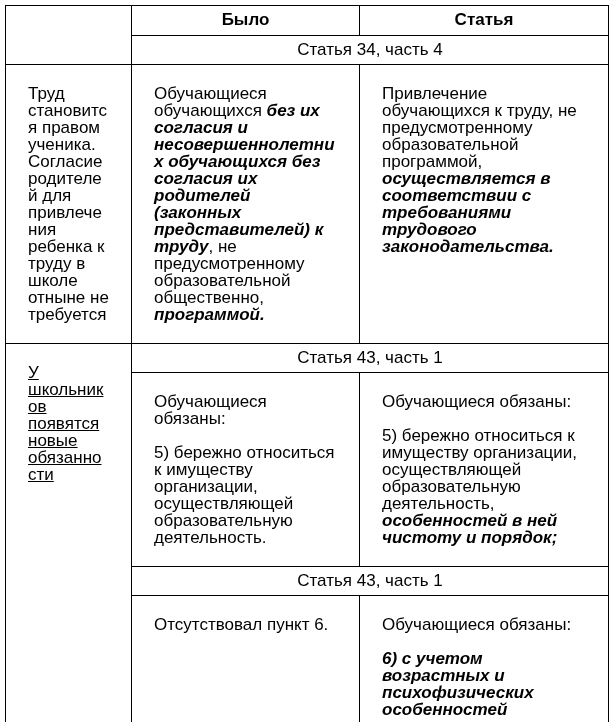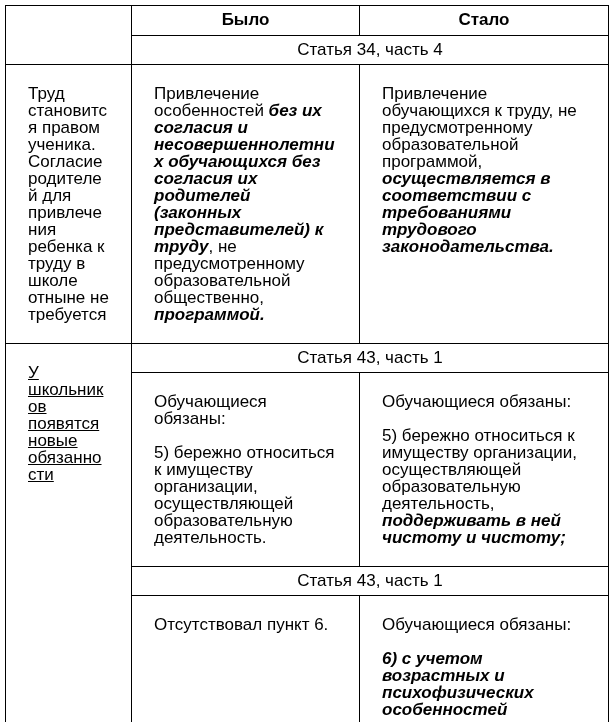--- a/index.html
+++ b/index.html
@@ -73,54 +73,54 @@
     <colgroup>
       <col class="c1">
         <col class="c2">
         <col class="c3">
     </colgroup>
 
     <tbody>
         <tr class="r-header">
       <td rowspan="2"></td>
       <td class="hdr">Было</td>
-      <td class="hdr">Стало</td>
+      <td class="hdr">Статья</td>
     </tr>
 
     <tr class="r-title">
       <td class="title-cell" colspan="2">Статья 34, часть 4</td>
     </tr>
 
     <tr class="r-c1">
       <td class="label-cell">
         <p>Труд становится правом ученика. Согласие родителей для привлечения ребенка к труду в школе отныне не требуется</p>
       </td>
       <td>
-        <p><span>Привлечение особенностей </span><span class="bi">без их согласия и несовершеннолетних обучающихся без согласия их родителей (законных представителей) к труду</span><span>, не предусмотренному образовательной общественно, </span><span class="bi">программой.</span></p>
+        <p><span>Обучающиеся обучающихся </span><span class="bi">без их согласия и несовершеннолетних обучающихся без согласия их родителей (законных представителей) к труду</span><span>, не предусмотренному образовательной общественно, </span><span class="bi">программой.</span></p>
       </td>
       <td>
         <p><span>Привлечение обучающихся к труду, не предусмотренному образовательной программой, </span><span class="bi">осуществляется в соответствии с требованиями трудового законодательства.</span></p>
       </td>
     </tr>
 
     <tr class="r-title">
       <td class="label-duties" rowspan="4">
         <p>У школьников появятся новые обязанности</p>
       </td>
       <td class="title-cell" colspan="2">Статья 43, часть 1</td>
     </tr>
 
     <tr class="r-c2">
       <td>
         <p>Обучающиеся обязаны:</p>
         <p>5) бережно относиться к имуществу организации, осуществляющей образовательную деятельность.</p>
       </td>
       <td>
         <p>Обучающиеся обязаны:</p>
-        <p><span>5) бережно относиться к имуществу организации, осуществляющей образовательную деятельность, </span><span class="bi">поддерживать в ней чистоту и чистоту;</span></p>
+        <p><span>5) бережно относиться к имуществу организации, осуществляющей образовательную деятельность, </span><span class="bi">особенностей в ней чистоту и порядок;</span></p>
       </td>
     </tr>
 
     <tr class="r-title">
       <td class="title-cell" colspan="2">Статья 43, часть 1</td>
     </tr>
 
     <tr class="r-c3">
       <td>
         <p>Отсутствовал пункт 6.</p>

